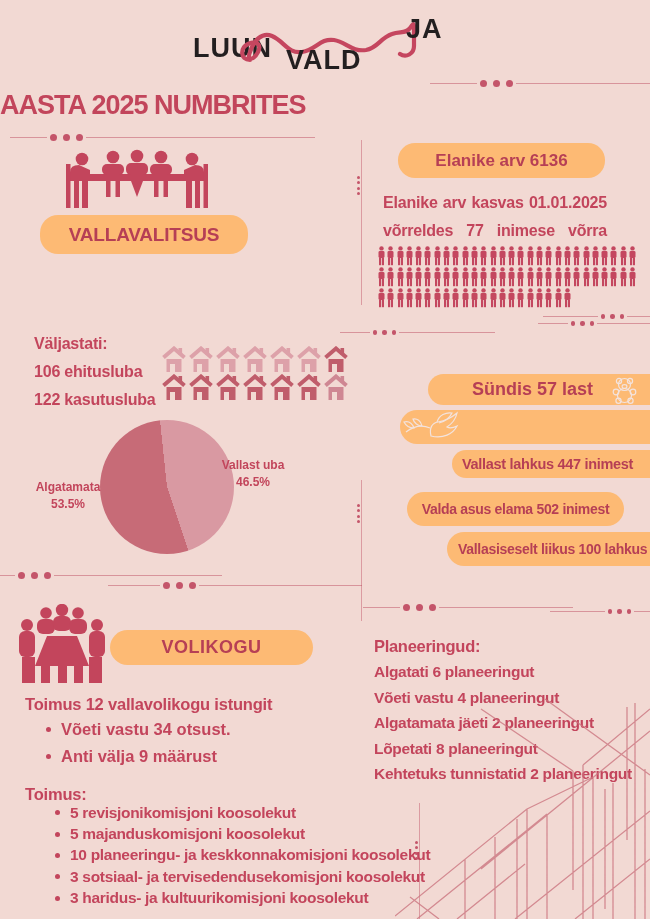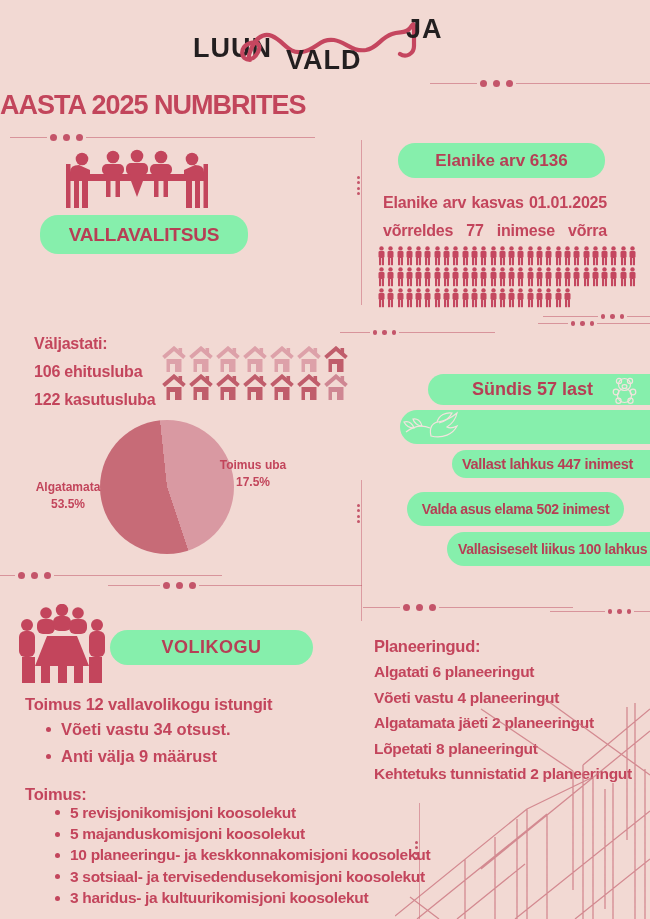--- a/index.html
+++ b/index.html
@@ -11,21 +11,21 @@
   .logo-black{position:absolute;color:#231f20;font-size:27px;letter-spacing:1px;}
   #logo-luun{left:193px;top:33px;}
   #logo-ja{left:406px;top:14px;}
   #logo-vald{left:286px;top:45px;}
   #logo-squiggle{position:absolute;left:226px;top:10px;}
 
   #page-title{position:absolute;left:0;top:90px;width:624px;text-align:left;
               font-size:27px;letter-spacing:-1px;color:#c2455b;}
 
   
-  .pill{position:absolute;background:#86efac;display:flex;align-items:center;color:#b63f55;}
+  .pill{position:absolute;background:#fdba74;display:flex;align-items:center;color:#b63f55;}
   #pill-vallavalitsus{left:40px;top:215px;width:208px;height:39px;border-radius:18px;justify-content:center;font-size:19px;letter-spacing:-0.2px;}
   #pill-elanike{left:398px;top:143px;width:207px;height:35px;border-radius:17px;justify-content:center;font-size:17px;}
   #pill-volikogu{left:110px;top:630px;width:203px;height:35px;border-radius:18px;justify-content:center;font-size:18px;letter-spacing:0.5px;}
   #pill-sundis{left:428px;top:374px;width:252px;height:31px;border-radius:16px;font-size:18px;padding-left:44px;box-sizing:border-box;}
   #pill-suri{left:400px;top:410px;width:300px;height:34px;border-radius:17px;font-size:19px;padding-left:72px;box-sizing:border-box;}
   #pill-lahkus{left:452px;top:450px;width:230px;height:28px;border-radius:14px;font-size:14.5px;padding-left:10px;box-sizing:border-box;letter-spacing:-0.3px;}
   #pill-elama{left:407px;top:492px;width:217px;height:34px;border-radius:17px;font-size:14px;justify-content:center;letter-spacing:-0.3px;}
   #pill-liikus{left:447px;top:532px;width:235px;height:34px;border-radius:17px;font-size:14px;padding-left:11px;box-sizing:border-box;letter-spacing:-0.3px;}
   .pill-icon{position:absolute;line-height:0;}
   #bear-icon{left:183px;top:2px;}
@@ -946,22 +946,22 @@
             <path d="M1.5 11.5 L12 2.5 L22.5 11.5" stroke="#cf8793" stroke-width="4" fill="none"></path>
             <rect x="4.5" y="13" width="15" height="13" fill="#cf8793"></rect>
             <rect x="8" y="18" width="5" height="8" fill="#f2d9d3"></rect>
           </svg>
         </span>
       </div>
     </div>
 
   <div id="permits-pie" style="background: conic-gradient(from -6deg, rgb(217, 153, 162) 0deg, rgb(217, 153, 162) 167.4deg, rgb(199, 107, 119) 167.4deg, rgb(199, 107, 119) 360deg);"></div>
   <div id="lbl-ehitus" class="pie-label">
-    <div>Toimus uba</div>
-    <div>17.5%</div>
+    <div>Vallast uba</div>
+    <div>46.5%</div>
   </div>
   <div id="lbl-kasutus" class="pie-label">
     <div>Algatamata</div>
     <div>53.5%</div>
   </div>
 
   <div id="pill-sundis" class="pill">
     <span>Sündis 57 last</span>
     <span id="bear-icon" class="pill-icon">
       <svg width="27" height="28" viewBox="0 0 27 28" fill="none" stroke="#f3e3de" stroke-width="1.2">

